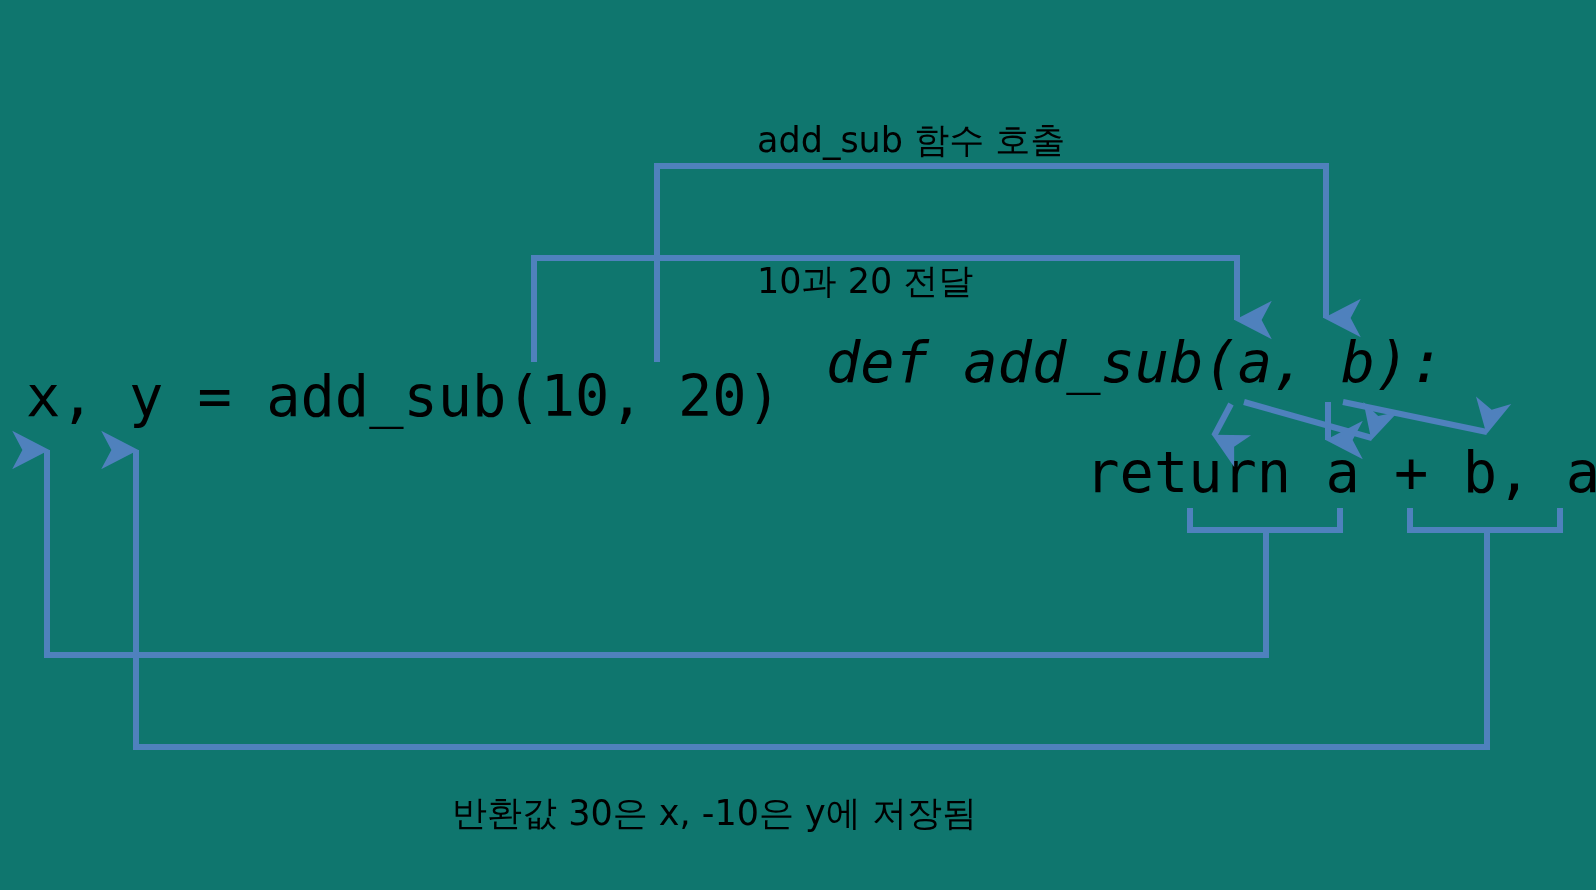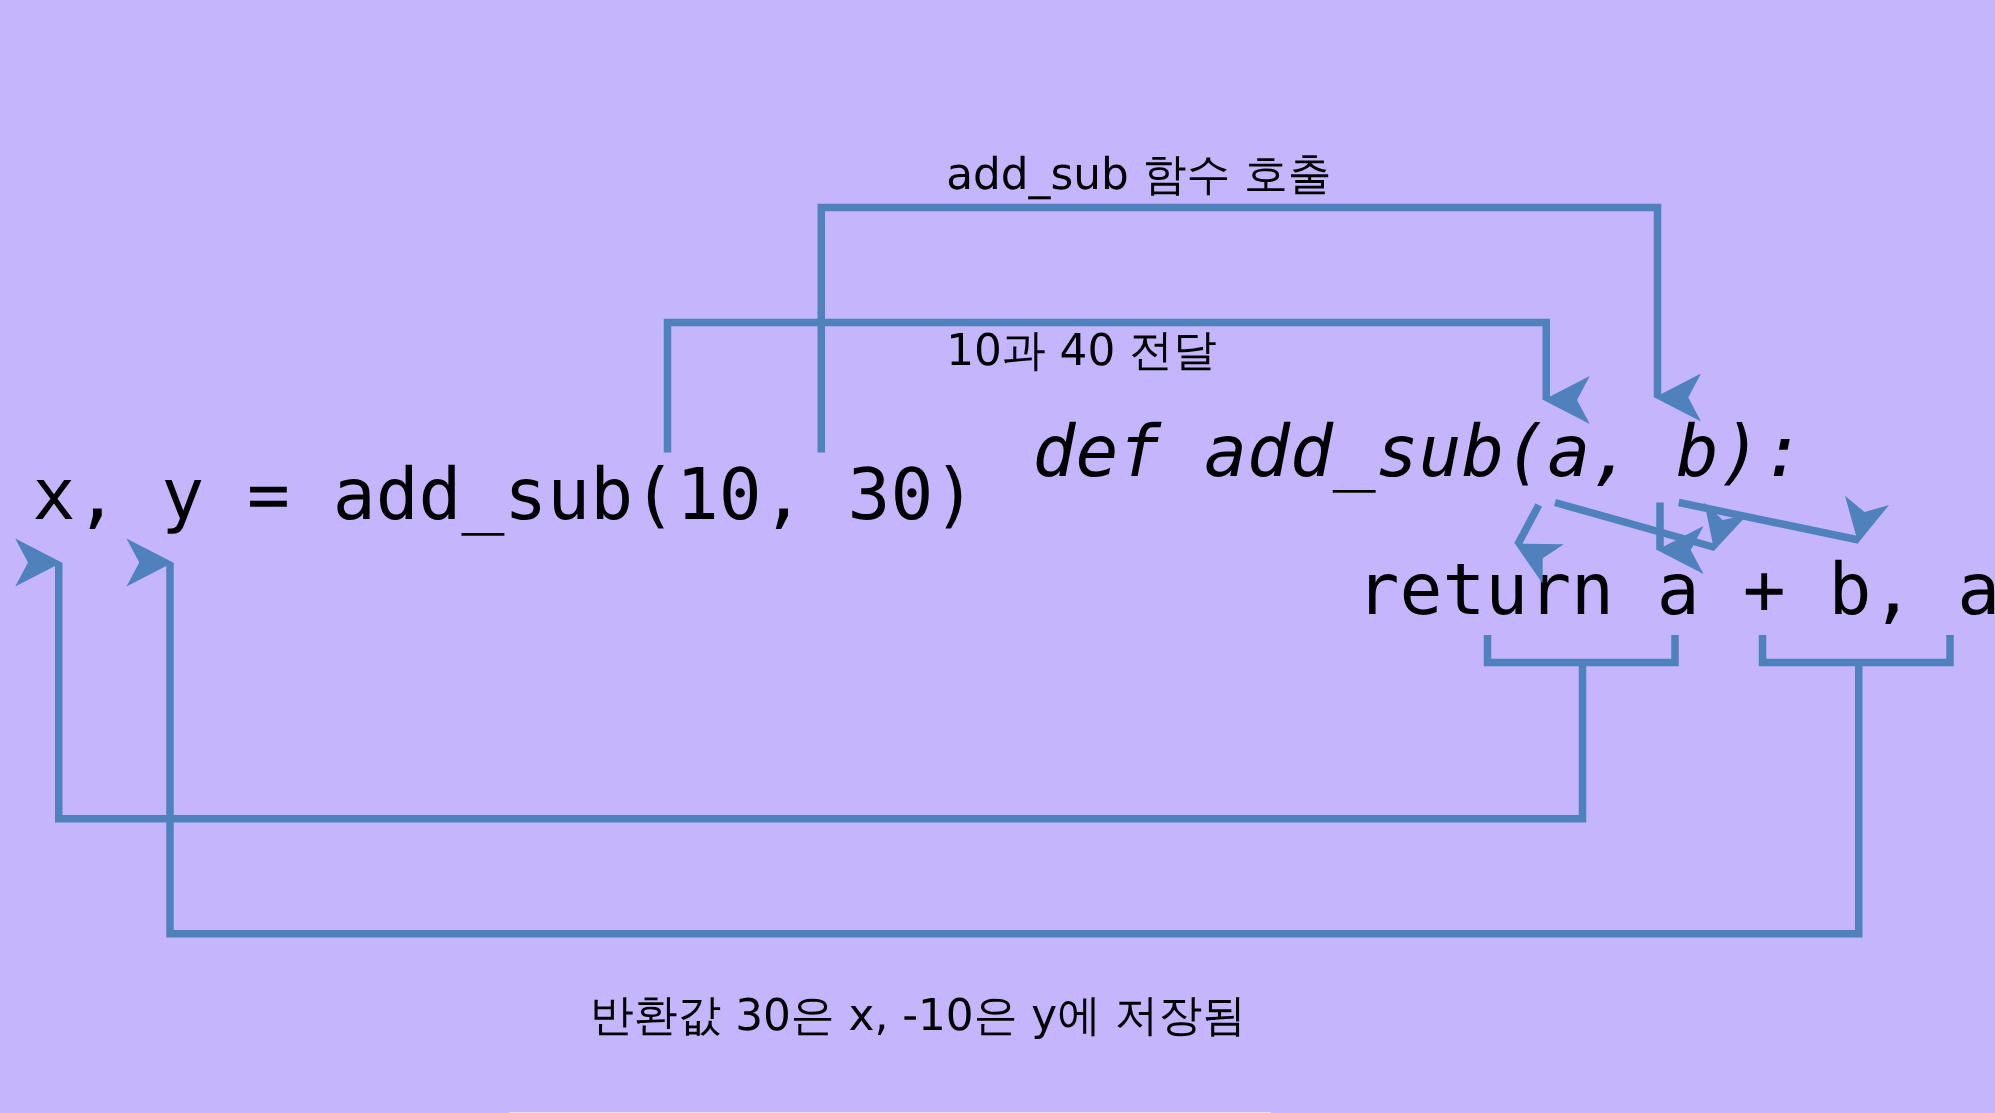--- a/index.html
+++ b/index.html
@@ -5,21 +5,21 @@
 <style>
   html, body {
     margin: 0;
     padding: 0;
     background: #ffffff;
   }
   #canvas {
     position: relative;
     width: 1596px;
     height: 890px;
-    background: #c4b5fd;
+    background: #0f766e;
     overflow: hidden;
     font-family: "DejaVu Sans", sans-serif;
   }
   .code {
     position: absolute;
     font-family: "DejaVu Sans Mono", monospace;
     font-size: 57px;
     color: #000000;
     white-space: pre;
     letter-spacing: 0px;
@@ -33,21 +33,21 @@
     white-space: pre;
     line-height: 1.35;
   }
   #call-caption {
     left: 757px;
     top: 22px;
     text-align: left;
   }
   #call-caption .cap-line { display: block; }
   #return-caption {
-    left: 472px;
+    left: 452px;
     top: 790px;
   }
   #caller-line {
     left: 26px;
     top: 368px;
   }
   #def-line {
     left: 826px;
     top: 334px;
     font-style: italic;
@@ -65,24 +65,24 @@
     pointer-events: none;
   }
 </style>
 </head>
 <body>
 
 <div id="canvas">
 
   <div class="caption" id="call-caption">
     <span class="cap-line">add_sub 함수 호출</span>
-    <span class="cap-line">10과 40 전달</span>
+    <span class="cap-line">10과 20 전달</span>
   </div>
 
-  <div class="code" id="caller-line">x, y = add_sub(10, 30)</div>
+  <div class="code" id="caller-line">x, y = add_sub(10, 20)</div>
 
   <div class="code" id="def-line">def add_sub(a, b):</div>
 
   <div class="code" id="return-line">    return a + b, a - b</div>
 
   <div class="caption" id="return-caption">반환값 30은 x, -10은 y에 저장됨</div>
 
   <svg id="arrow-layer" viewBox="0 0 1596 890" width="1596" height="890">
     <defs>
       <marker id="head-down" markerWidth="7" markerHeight="7" refX="3.2" refY="6.0" orient="auto" markerUnits="strokeWidth">

